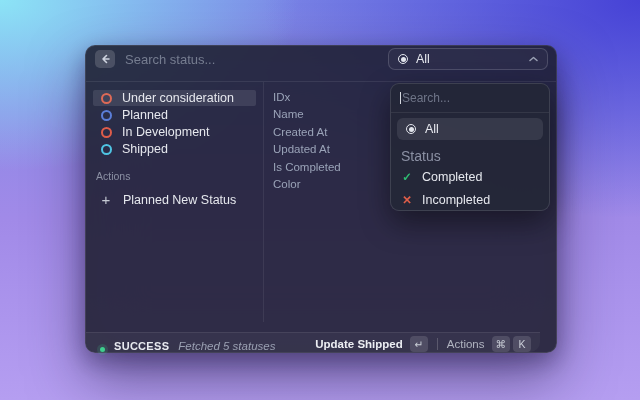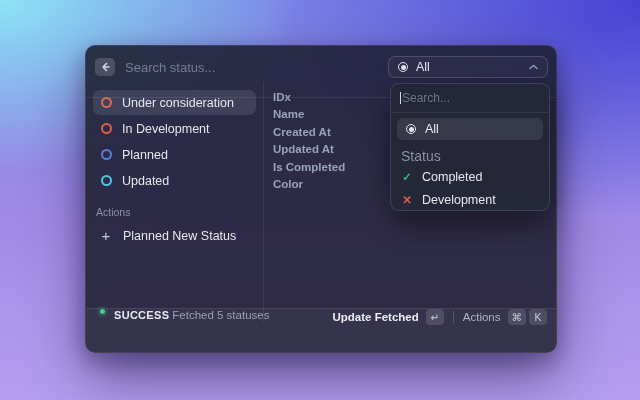--- a/index.html
+++ b/index.html
@@ -18,21 +18,21 @@
     position:absolute; left:85px; top:45px; width:472px; height:308px;
     background:rgba(28,29,44,0.87);
     backdrop-filter: blur(28px) saturate(140%);
     border:1px solid rgba(255,255,255,0.10);
     border-radius:10px;
     box-shadow:0 25px 55px rgba(25,18,60,0.50), 0 8px 22px rgba(25,18,60,0.35);
   }
 
   
   .topbar {
-    display:flex; align-items:center; height:52px;
+    display:flex; align-items:center; height:36px;
     padding:0 8px 9px 9px;
     border-bottom:1px solid rgba(255,255,255,0.08);
   }
   .back-btn {
     width:20px; height:18px; flex:none;
     border:none; border-radius:5px;
     background:rgba(255,255,255,0.16);
     color:#ced3de; display:flex; align-items:center; justify-content:center;
     cursor:pointer;
   }
@@ -61,38 +61,38 @@
   .chevron { margin-left:auto; display:flex; }
 
   
   .content { position:absolute; top:36px; bottom:30px; left:0; right:0; display:flex; }
   .list {
     width:178px; flex:none;
     border-right:1px solid rgba(255,255,255,0.07);
     padding:8px 7px 0 7px;
   }
   .list-item {
-    height:25px; margin-bottom:1px;
+    height:16px; margin-bottom:1px;
     display:flex; align-items:center; gap:10px;
-    padding:0 8px; border-radius:7px;
+    padding:0 8px; border-radius:2px;
     font-size:12.5px; color:#e6e8ee; cursor:pointer;
   }
   .list-item.selected { background:rgba(255,255,255,0.10); }
   .ring {
     width:11px; height:11px; flex:none;
     border-radius:50%; border:2px solid #555;
   }
   .section-label { font-size:10.5px; color:#8b90a3; margin:13px 0 5px 3px; }
   .action-item {
     height:25px; display:flex; align-items:center; gap:10px;
     padding:0 6px; font-size:12.5px; color:#e6e8ee; cursor:pointer; border-radius:7px;
   }
   .plus-icon { width:14px; text-align:center; font-size:15px; color:#c6cad4; font-weight:400; }
 
-  .details { flex:1; padding:6px 3px 0 9px;font-weight:bold; }
+  .details { flex:1; padding:6px 3px 0 9px; }
   .field-label {
     height:17.5px; display:flex; align-items:center;
     font-size:11.5px; color:#9aa3b8;
   }
 
   
   .popup {
     position:absolute; left:304px; top:37px; width:160px; height:128px;
     background:rgba(36,39,56,0.97);
     border:1px solid rgba(255,255,255,0.12);
@@ -120,32 +120,32 @@
   .popup-section { margin:8px 0 1px 10px; font-size:14px; color:#8b90a3; }
   .popup-option {
     height:21px; margin-top:2px;
     display:flex; align-items:center; gap:9px; padding:0 10px;
     font-size:12.5px; color:#e6e8ee; cursor:pointer;
   }
   .glyph { width:12px; text-align:center; font-size:11.5px; font-weight:bold; flex:none; }
 
   
   .statusbar {
-    position:absolute; left:0; right:0; bottom:0; height:44px;
-    display:flex; align-items:flex-start; padding:0 9px;
+    position:absolute; left:0; right:16px; bottom:0; height:20px;
+    display:flex; align-items:flex-end; padding:0 9px;
     border-top:1px solid rgba(255,255,255,0.08);
     background:rgba(255,255,255,0.035);
     border-radius:0 0 10px 10px;
   }
   .dot {
     width:5px; height:5px; border-radius:50%; background:#3ecf8e;
     box-shadow:0 0 0 3px rgba(62,207,142,0.15); margin:0 9px 0 5px; flex:none;
   }
   .sb-status { font-size:11px; font-weight:bold; color:#e8eaf0; letter-spacing:0.3px; }
-  .sb-msg { font-size:11.5px; color:#9aa0b2; margin-left:3px; }
+  .sb-msg { font-size:11.5px; color:#9aa0b2; margin-left:9px;font-style:italic; }
   .sb-right { margin-left:auto; display:flex; align-items:center; gap:7px; }
   .sb-primary { font-size:11.5px; font-weight:bold; color:#eceef3; cursor:pointer; }
   .key-badge {
     height:16px; min-width:18px; padding:0 4px;
     background:rgba(255,255,255,0.13); border-radius:4px;
     color:#c9cdd6; font-size:10.5px;
     display:flex; align-items:center; justify-content:center; flex:none;
   }
   .sb-sep { width:1px; height:12px; background:rgba(255,255,255,0.18); margin:0 2px; }
   .sb-actions { font-size:11.5px; color:#b0b4c0; cursor:pointer; }
@@ -175,30 +175,30 @@
       </div>
     </div>
 
     <div class="content">
       <div class="list">
         <div class="list-item selected">
           <span class="ring" style="border-color: rgb(221, 106, 87);"></span>
           <span>Under consideration</span>
         </div>
         <div class="list-item">
+          <span class="ring" style="border-color: rgb(91, 126, 217);"></span>
+          <span>Planned</span>
+        </div>
+        <div class="list-item">
           <span class="ring" style="border-color: rgb(222, 92, 74);"></span>
           <span>In Development</span>
         </div>
         <div class="list-item">
-          <span class="ring" style="border-color: rgb(91, 126, 217);"></span>
-          <span>Planned</span>
-        </div>
-        <div class="list-item">
           <span class="ring" style="border-color: rgb(79, 196, 227);"></span>
-          <span>Updated</span>
+          <span>Shipped</span>
         </div>
 
         <div class="section-label">Actions</div>
         <div class="action-item">
           <span class="plus-icon">+</span>
           <span>Planned New Status</span>
         </div>
       </div>
 
       <div class="details">
@@ -220,30 +220,30 @@
         <span class="radio"></span>
         <span>All</span>
       </div>
       <div class="popup-section">Status</div>
       <div class="popup-option">
         <span class="glyph" style="color: rgb(46, 189, 114);">✓</span>
         <span>Completed</span>
       </div>
       <div class="popup-option">
         <span class="glyph" style="color: rgb(224, 94, 73);">✕</span>
-        <span>Development</span>
+        <span>Incompleted</span>
       </div>
     </div>
 
     <div class="statusbar">
       <span class="dot"></span>
       <span class="sb-status">SUCCESS</span>
       <span class="sb-msg">Fetched 5 statuses</span>
       <div class="sb-right">
-        <span class="sb-primary">Update Fetched</span>
+        <span class="sb-primary">Update Shipped</span>
         <span class="key-badge">↵</span>
         <span class="sb-sep"></span>
         <span class="sb-actions">Actions</span>
         <span class="kgroup">
           <span class="key-badge">⌘</span>
           <span class="key-badge">K</span>
         </span>
       </div>
     </div>
 

